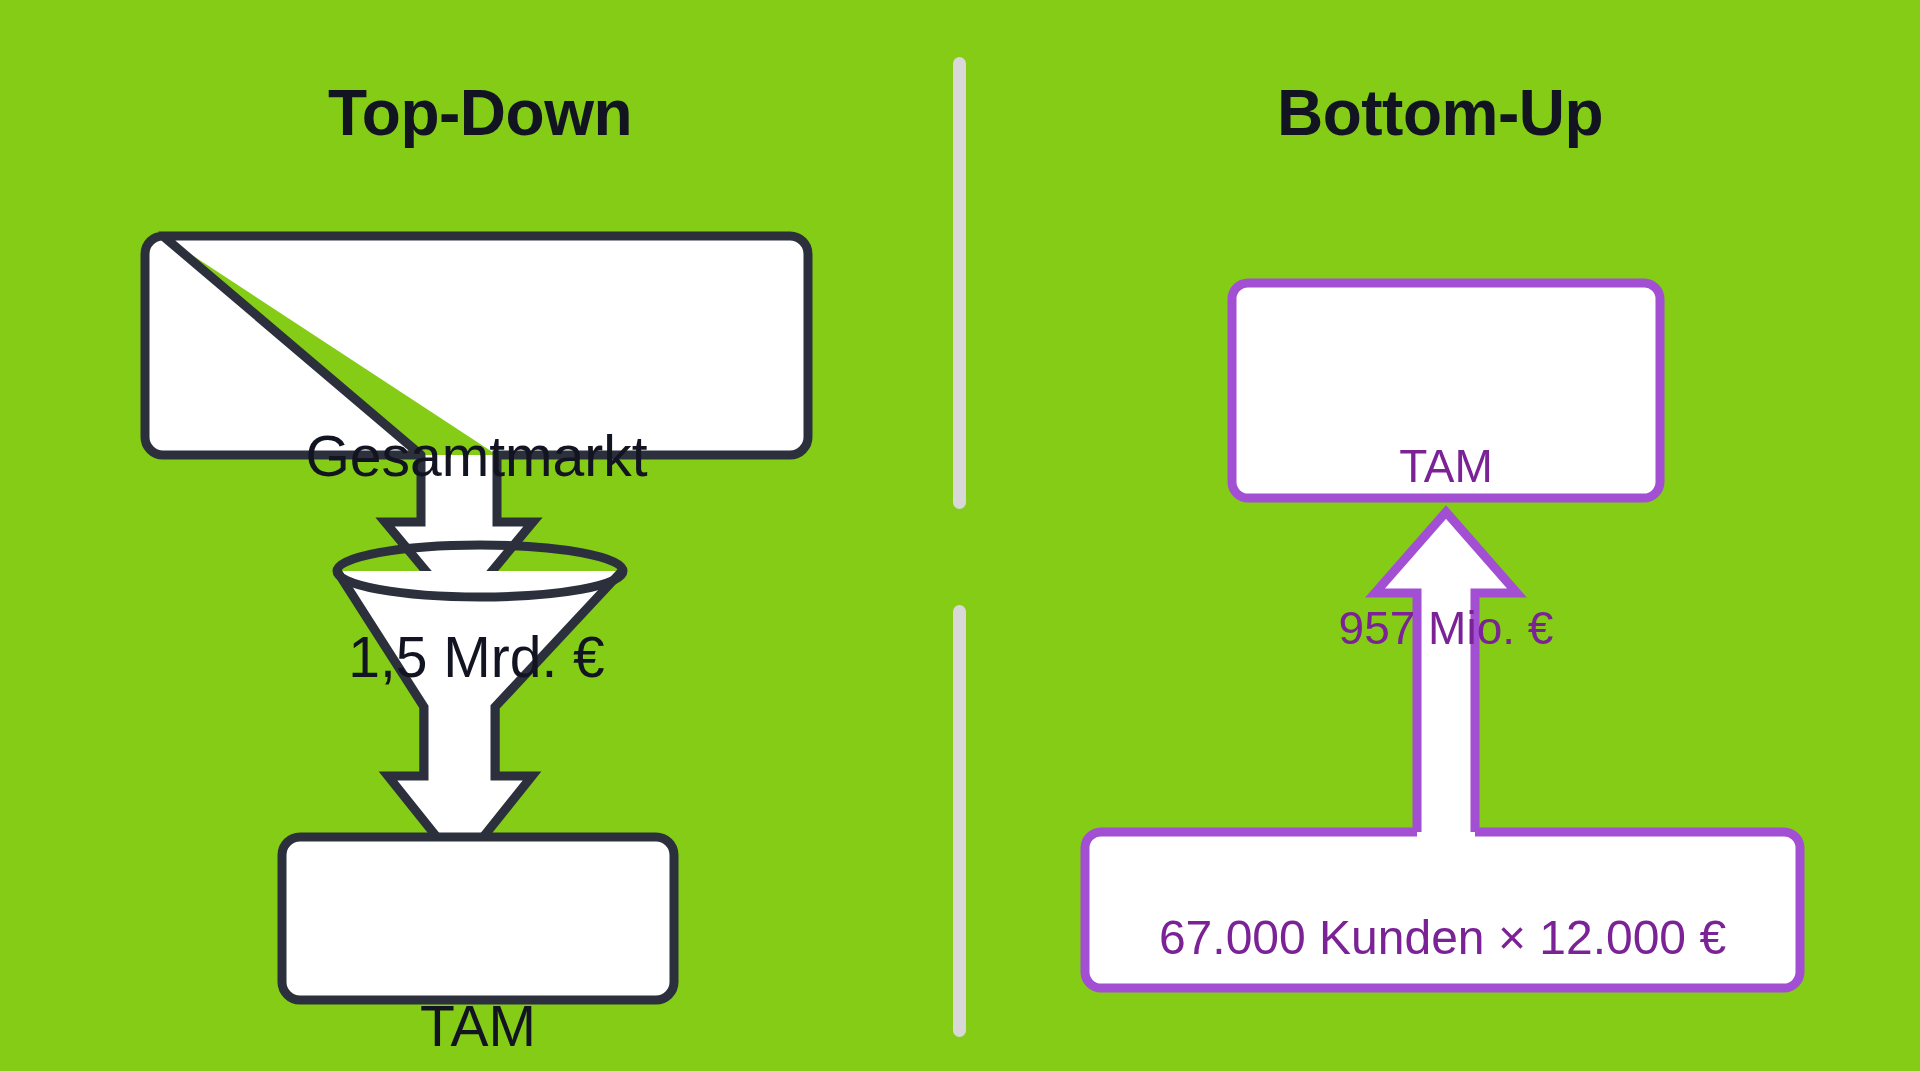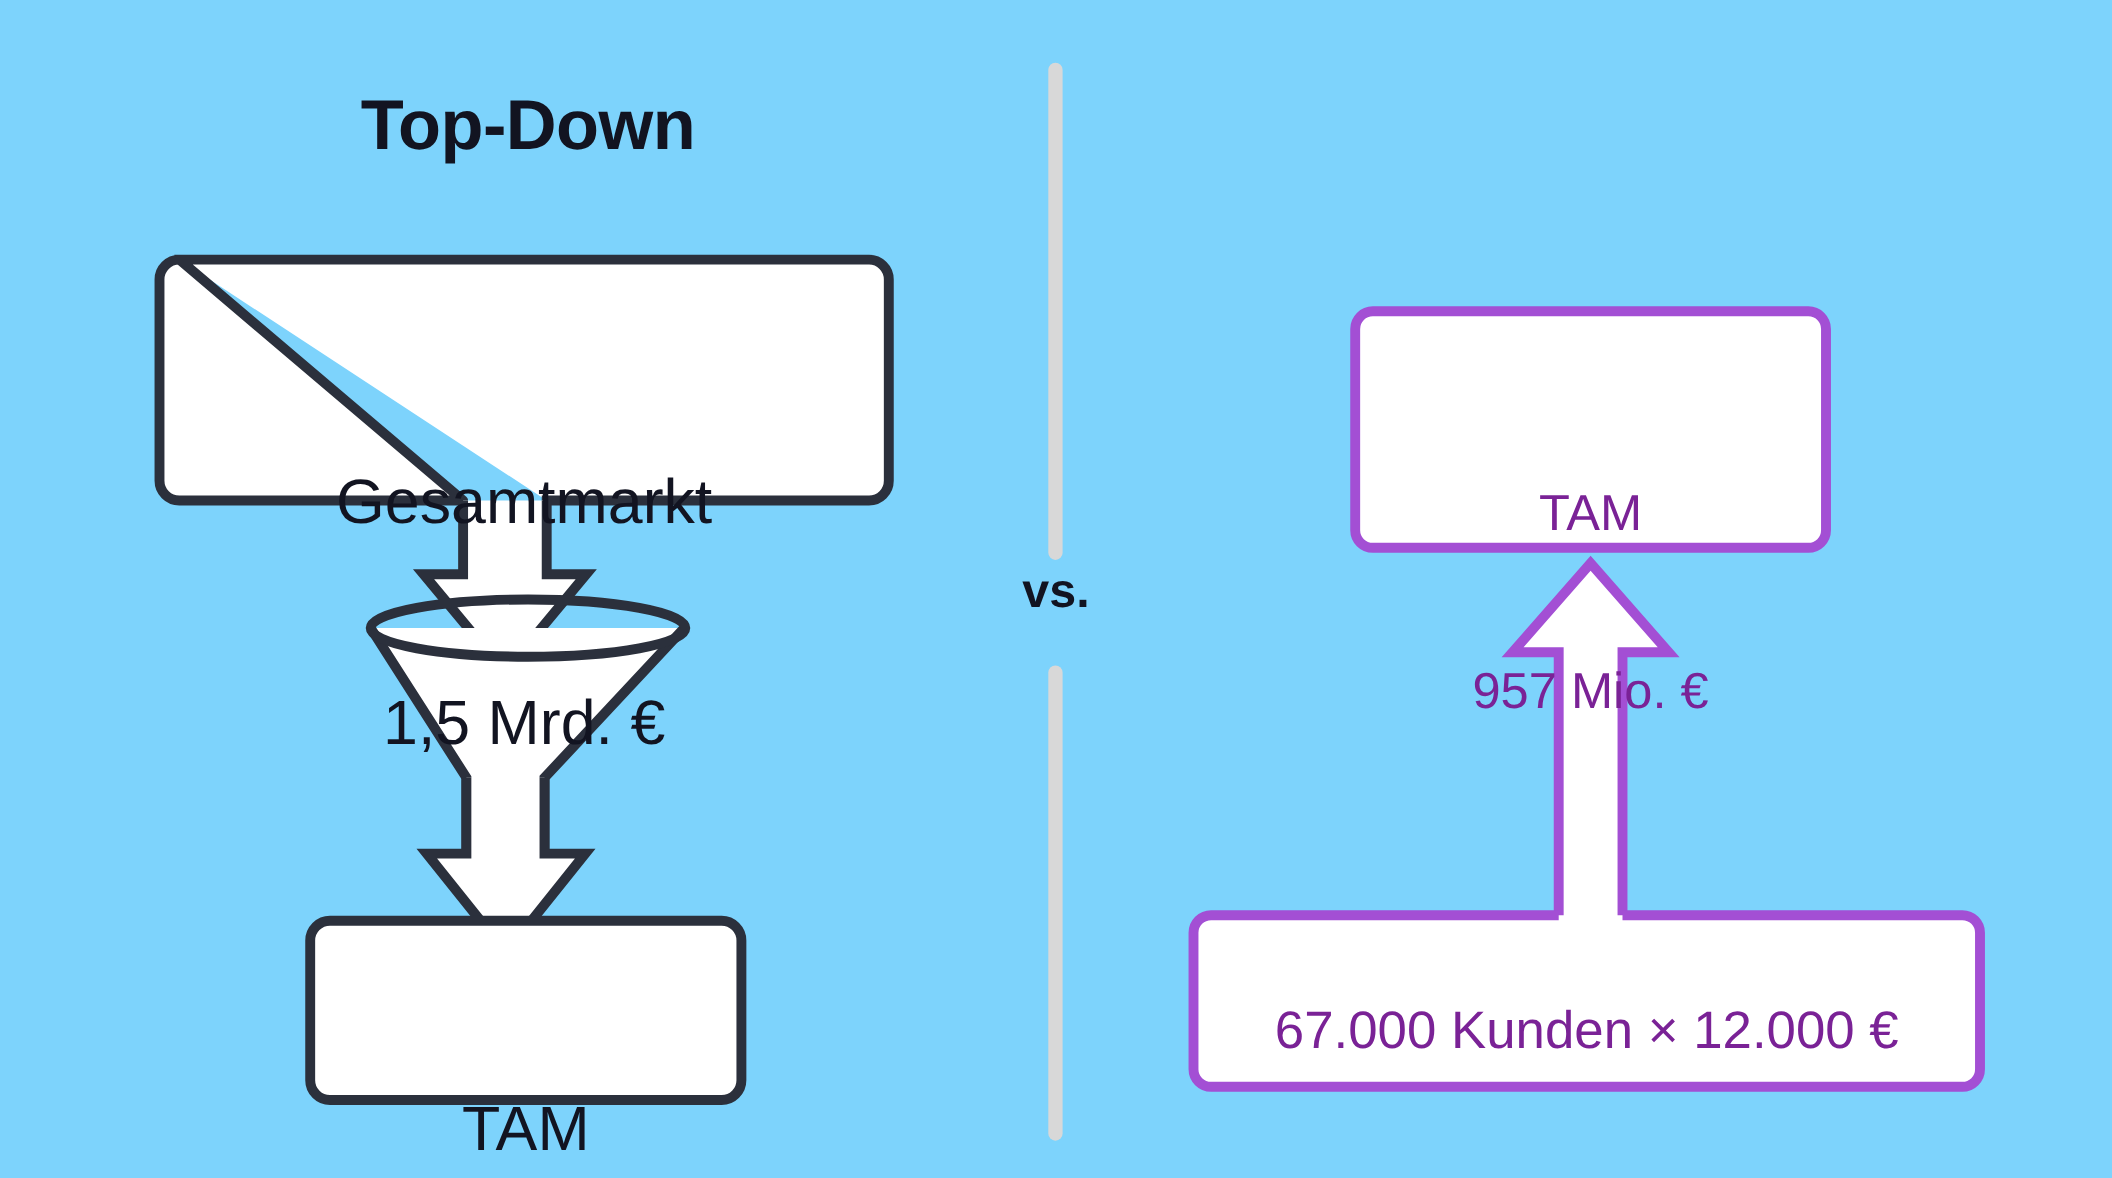--- a/index.html
+++ b/index.html
@@ -10,21 +10,21 @@
   body {
     width: 1920px;
     height: 1071px;
     font-family: "Liberation Sans", sans-serif;
     overflow: hidden;
   }
   #stage {
     position: relative;
     width: 1920px;
     height: 1071px;
-    background: #7dd3fc;
+    background: #84cc16;
   }
   #diagram-svg {
     position: absolute;
     top: 0;
     left: 0;
     width: 1920px;
     height: 1071px;
   }
   .overlay-text {
     position: absolute;
@@ -174,22 +174,22 @@
                L 1784 988
                A 16 16 0 0 0 1800 972
                L 1800 848
                A 16 16 0 0 0 1784 832
                L 1475 832" fill="#ffffff" stroke="#a34fd4" stroke-width="9" stroke-linejoin="round" stroke-linecap="butt"></path>
     </g>
   </svg>
 
   <div class="overlay-text col-heading" id="heading-top-down">Top-Down</div>
 
-
-  <div class="overlay-text" id="vs-label">vs.</div>
+  <div class="overlay-text col-heading" id="heading-bottom-up">Bottom-Up</div>
+
 
   <div class="overlay-text box-text-dark" id="gesamtmarkt-text">
     <span class="line1">Gesamtmarkt</span>
     <span class="line2">1,5 Mrd. €</span>
   </div>
 
   <div class="overlay-text box-text-dark" id="tam-left-text">
     <span class="line1">TAM</span>
     
   </div>

